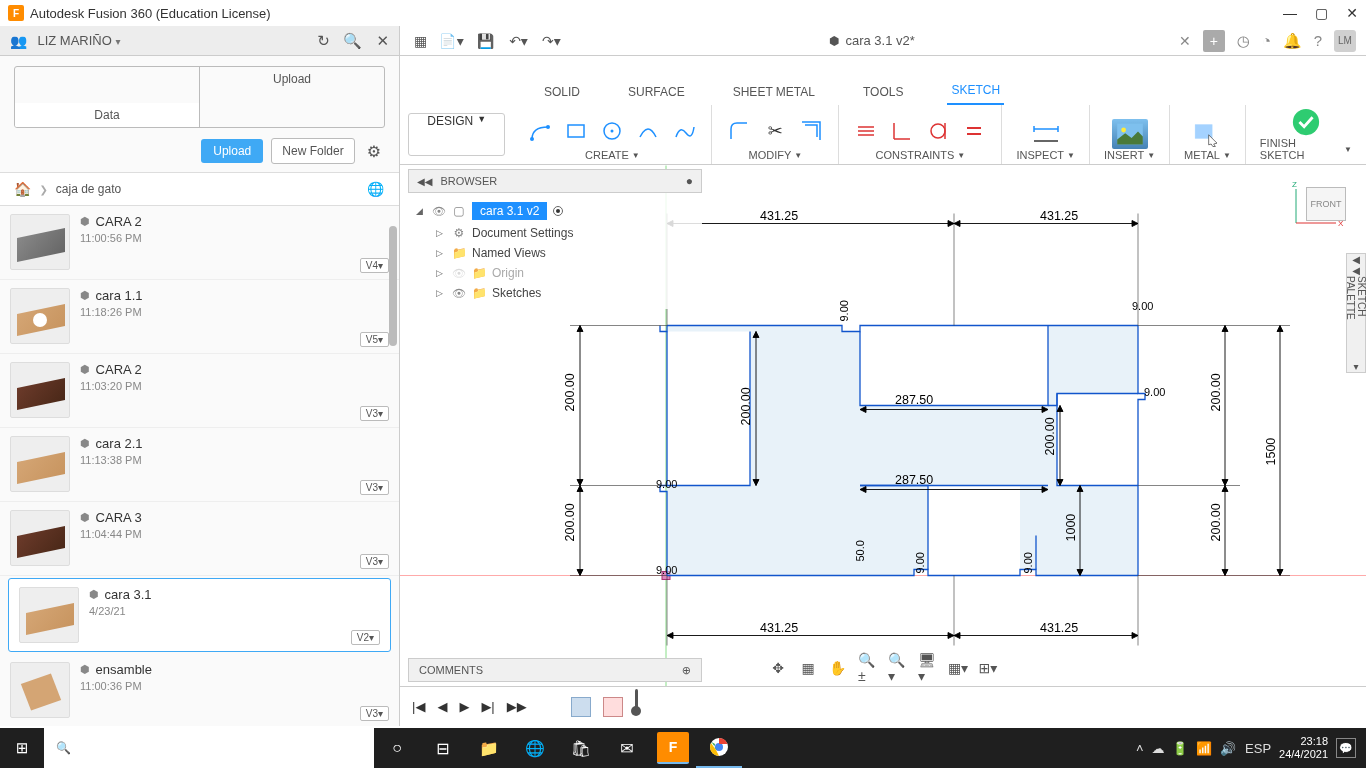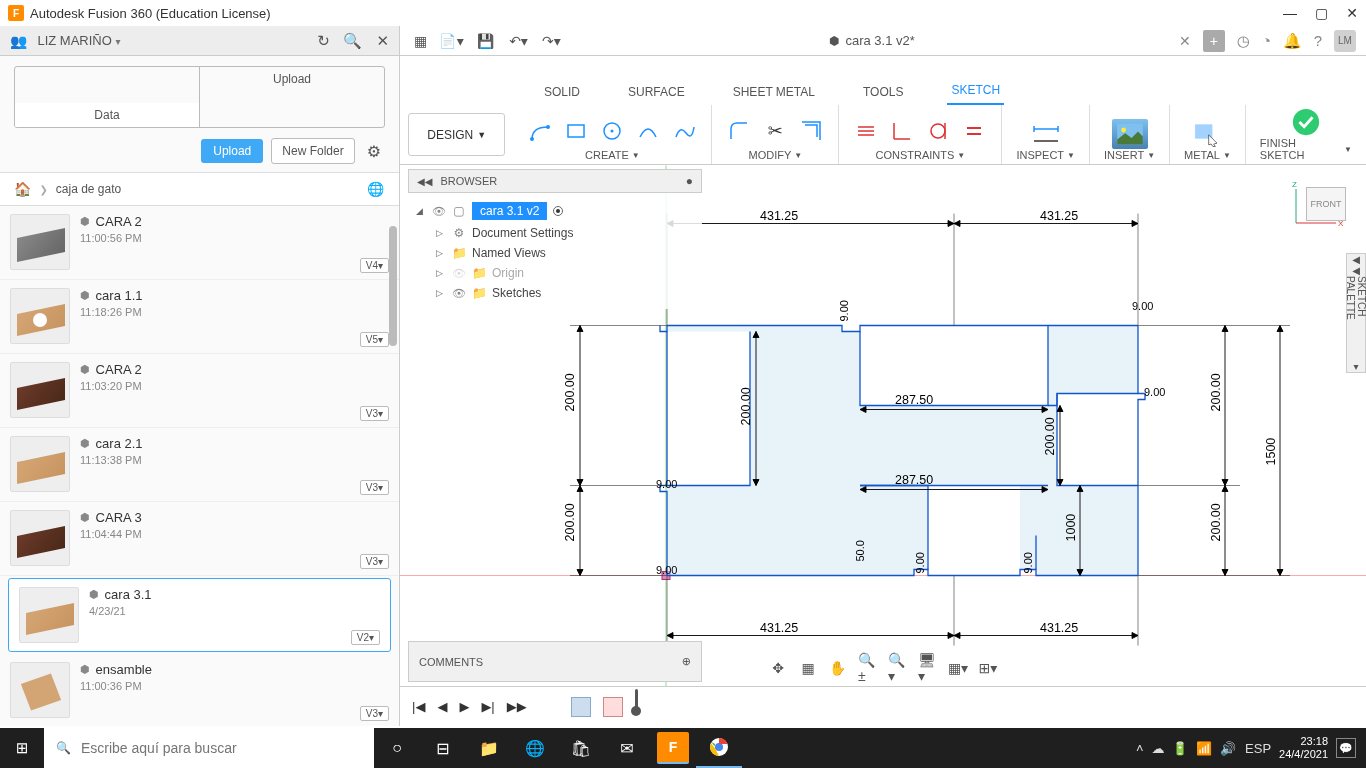--- a/index.html
+++ b/index.html
@@ -59,21 +59,21 @@
 .dp-item .info .time { font-size: 11px; color: #888; margin-top: 3px;}
 .dp-item .ver { position: absolute; right: 10px; bottom: 6px; border: 1px solid #bbb; padding: 1px 5px; font-size: 10px; color: #555; border-radius: 2px; background: #fff;}
 .dp-scroll { position: absolute; right: 2px; top: 170px; width: 8px; height: 120px; background: #bbb; border-radius: 4px;}
 
 
 .workspace { flex: 1; display: flex; flex-direction: column; background: #fff; position: relative;}
 .ws-tabs { height: 24px; display: flex; align-items: flex-end; padding-left: 140px; gap: 40px; font-size: 12px; color: #555; margin-top: 25px;}
 .ws-tabs .wtab { padding: 4px 4px 6px; cursor: pointer;}
 .ws-tabs .wtab.active { color: #1e90ff; border-bottom: 2px solid #1e90ff; font-weight: 500;}
 .ws-toolbar { height: 60px; display: flex; align-items: stretch; border-bottom: 1px solid #ccc;}
-.ws-toolbar .design-btn { width: 100px; display: flex; align-items: center; justify-content: center; border: 1px solid #ccc; margin: 8px; border-radius: 3px; font-size: 12px; color: #333; gap: 4px; cursor: pointer; font-weight: 500;}
+.ws-toolbar .design-btn { width: 100px; display: flex; align-items: flex-start; justify-content: center; border: 1px solid #ccc; margin: 8px; border-radius: 3px; font-size: 12px; color: #333; gap: 4px; cursor: pointer; font-weight: 500;}
 .ws-toolbar .tb-group { display: flex; flex-direction: column; align-items: center; justify-content: flex-end; padding: 0 14px; border-right: 1px solid #ddd; position: relative;}
 .ws-toolbar .tb-group:last-child { border-right: none;}
 .ws-toolbar .tb-icons { display: flex; gap: 10px; align-items: center; height: 36px;}
 .ws-toolbar .tb-icon { width: 26px; height: 26px; display: flex; align-items: center; justify-content: center; color: #1e90ff; font-size: 18px;}
 .ws-toolbar .tb-icon svg { width: 24px; height: 24px; }
 .ws-toolbar .tb-label { font-size: 11px; color: #555; padding-bottom: 3px; display: flex; gap: 3px; align-items: center;}
 .ws-toolbar .big-icon { width: 36px; height: 30px; display: flex; align-items: center; justify-content: center;}
 .ws-toolbar .finish-group .big-icon { color: #2ecc71; font-size: 28px;}
 .ws-toolbar .select-group .big-icon svg { fill: #1e90ff;}
 .ws-toolbar .insert-group .big-icon { background: linear-gradient(#7ec0ee, #4682b4); border-radius: 2px;}
@@ -104,21 +104,21 @@
 .viewcube .axes { position: absolute; width: 100%; height: 100%;}
 .viewcube .cube-face { position: absolute; right: 0; top: 10px; width: 40px; height: 34px; background: #f5f5f5; border: 1px solid #bbb; display: flex; align-items: center; justify-content: center; font-size: 9px; color: #888;}
 
 
 .palette-tab { position: absolute; right: 0; top: 88px; width: 20px; height: 120px; background: #f0f0f0; border: 1px solid #ccc; writing-mode: vertical-rl; font-size: 10px; display: flex; align-items: center; justify-content: center; color: #555; z-index: 5;}
 
 
 .canvas-svg { position: absolute; left: 0; top: 0; width: 100%; height: 100%;}
 
 
-.comments-bar { position: absolute; left: 8px; bottom: 44px; width: 294px; height: 41px; background: #f0f0f0; border: 1px solid #ccc; display: flex; align-items: center; padding: 0 10px; font-size: 11px; color: #555; z-index: 10;}
+.comments-bar { position: absolute; left: 8px; bottom: 44px; width: 294px; height: 24px; background: #f0f0f0; border: 1px solid #ccc; display: flex; align-items: center; padding: 0 10px; font-size: 11px; color: #555; z-index: 10;}
 .comments-bar .plus { margin-left: auto;}
 
 
 .nav-toolbar { position: absolute; left: 50%; bottom: 44px; transform: translateX(-50%); display: flex; gap: 10px; background: #fff; padding: 4px 8px; z-index: 10;}
 .nav-toolbar .nav-i { width: 20px; height: 20px; display: flex; align-items: center; justify-content: center; color: #555; font-size: 14px;}
 
 
 .timeline-bar { position: absolute; left: 0; bottom: 0; width: 100%; height: 40px; border-top: 1px solid #ccc; display: flex; align-items: center; padding: 0 12px; gap: 12px; background: #fff;}
 .timeline-bar .tl-btn { font-size: 13px; color: #333; cursor: pointer;}
 .timeline-bar .tl-feature { width: 20px; height: 20px; background: #cde; border: 1px solid #8ac;}
@@ -663,21 +663,20 @@
         </div>
       </div>
     </div>
   </div>
 </div>
 
 <div class="taskbar">
   <div class="start">⊞</div>
   <div class="search-box">
     <span>🔍</span>
-    <input type="text" placeholder="Escribe aquí para buscar" style="">
   </div>
   <div class="tb-icons">
     <div class="ti">○</div>
     <div class="ti">⊟</div>
     <div class="ti folder">📁</div>
     <div class="ti edge">🌐</div>
     <div class="ti">🛍</div>
     <div class="ti">✉</div>
     <div class="ti fusion active">F</div>
     <div class="ti active">

